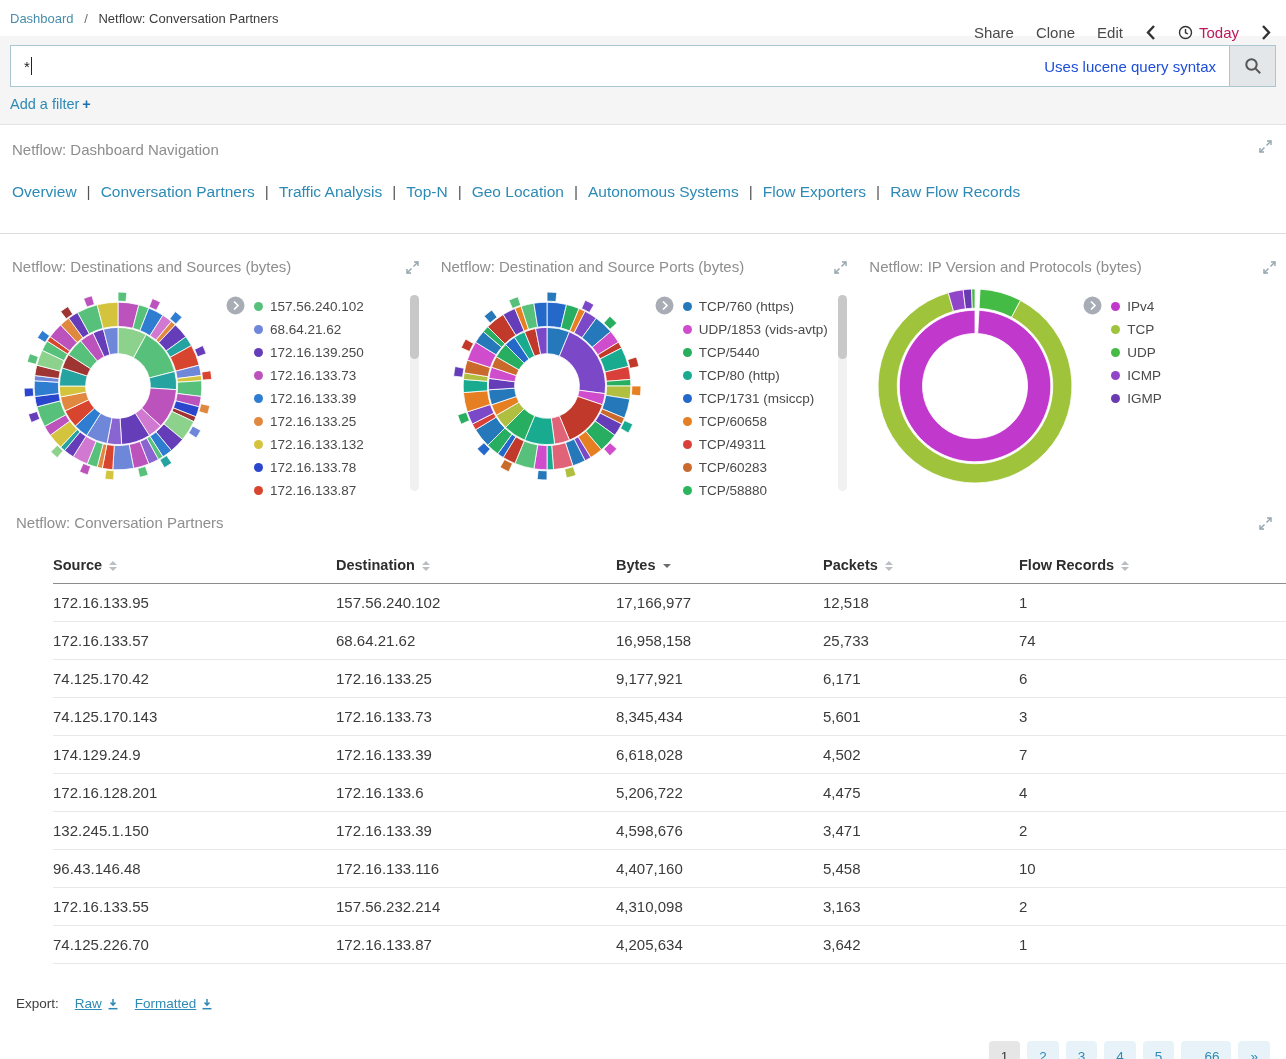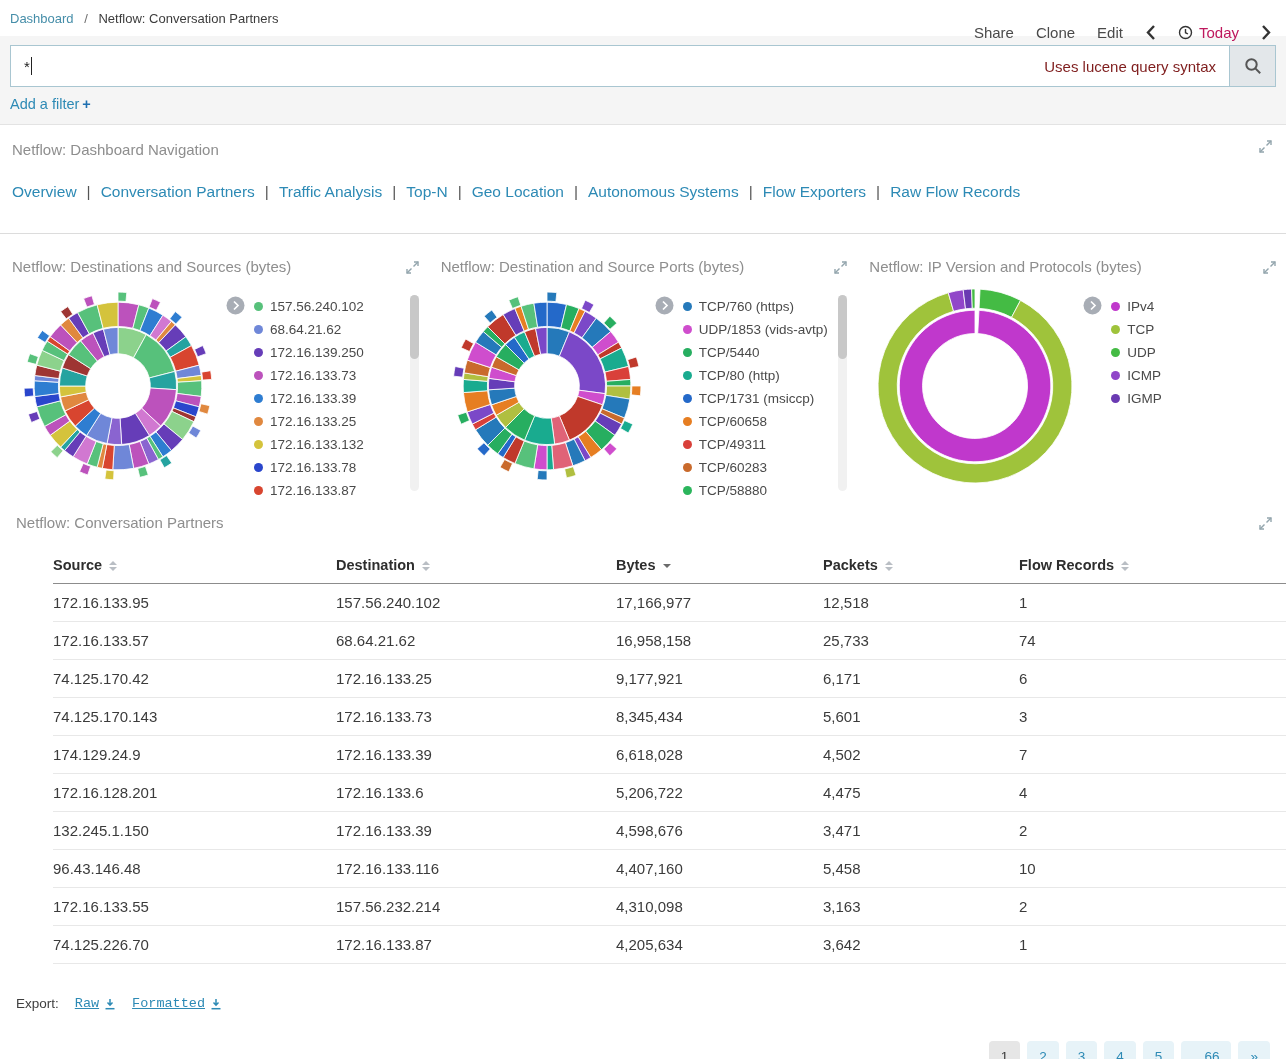--- a/index.html
+++ b/index.html
@@ -17,21 +17,21 @@
 .topbar-actions { display:flex; align-items:center; gap:22px; font-size:15px;margin-top:28px; }
 .topbar-actions > a { color:#4a4a4a; }
 .chev-btn { background:none; border:none; cursor:pointer; display:flex; align-items:center; }
 .today-btn { background:none; border:none; display:flex; align-items:center; gap:6px; font-size:15px; color:#be185d; cursor:pointer; }
 
 
 .querybar { background:#f5f5f5; padding:9px 10px 0 10px; display:flex; }
 .query-input-wrap { flex:1; display:flex; align-items:center; height:42px; background:#fff; border:1px solid #a9c6d1; padding:0 13px; font-size:15px; }
 .query-value { color:#222; }
 .input-caret { width:1px; height:18px; background:#222; margin-left:1px; }
-.lucene-link { margin-left:auto; color:#7f1d1d; font-size:15px; }
+.lucene-link { margin-left:auto; color:#1d4ed8; font-size:15px; }
 .search-btn { width:46px; height:42px; border:1px solid #a9c6d1; border-left:none; background:#e3e7ea; display:flex; align-items:center; justify-content:center; cursor:pointer; }
 .filterbar { background:#f5f5f5; padding:9px 10px 12px 10px; font-size:14.5px; border-bottom:1px solid #e3e3e3; }
 .filterbar a { color:#2d8ab5; }
 .filterbar .plus { font-weight:bold; color:#1e6fb0; margin-left:3px; }
 
 
 .panel { position:relative; }
 .panel-title { font-size:15px; font-weight:normal; color:#8e8e8e; }
 .expand-icon { position:absolute; cursor:pointer; }
 
@@ -60,21 +60,21 @@
 .table-panel .expand-icon { top:10px; right:14px; }
 .data-table { width:100%; border-collapse:collapse; margin-top:16px;margin-left:37px; }
 .data-table th { text-align:left; font-size:14.5px; color:#2e2e2e; padding:10px 0; border-bottom:1px solid #8c8c8c; cursor:pointer; }
 .data-table td { font-size:15px; color:#3b3b3b; padding:10px 0; border-bottom:1px solid #e8e8e8; }
 .sorter { display:inline-flex; flex-direction:column; margin-left:7px; vertical-align:middle; gap:2px; }
 .tri-up { width:0;height:0;border-left:4px solid transparent;border-right:4px solid transparent;border-bottom:4px solid #b9bec4; }
 .tri-down { width:0;height:0;border-left:4px solid transparent;border-right:4px solid transparent;border-top:4px solid #b9bec4; }
 .tri-down.active { border-top-color:#6b6b6b; }
 
 .export-row { display:flex; align-items:center; gap:16px; margin-top:32px; font-size:13.5px; color:#3f3f3f; }
-.export-row a { color:#2d8ab5; text-decoration:underline; display:inline-flex; align-items:center; gap:5px;font-family:Liberation Mono, monospace; }
+.export-row a { color:#2d8ab5; text-decoration:underline; display:inline-flex; align-items:center; gap:5px; }
 
 .pagination { display:flex; justify-content:flex-end; gap:7px; margin:30px 0 14px 0; }
 .page-btn { padding:8px 12px; background:#e7f3f8; color:#2d8ab5; font-size:13.5px; border-radius:4px; }
 .page-btn.active { background:#e6e6e6; color:#3b3b3b; }
 </style>
 </head>
 <body>
 
 <header class="topbar">
   <div class="breadcrumb">

